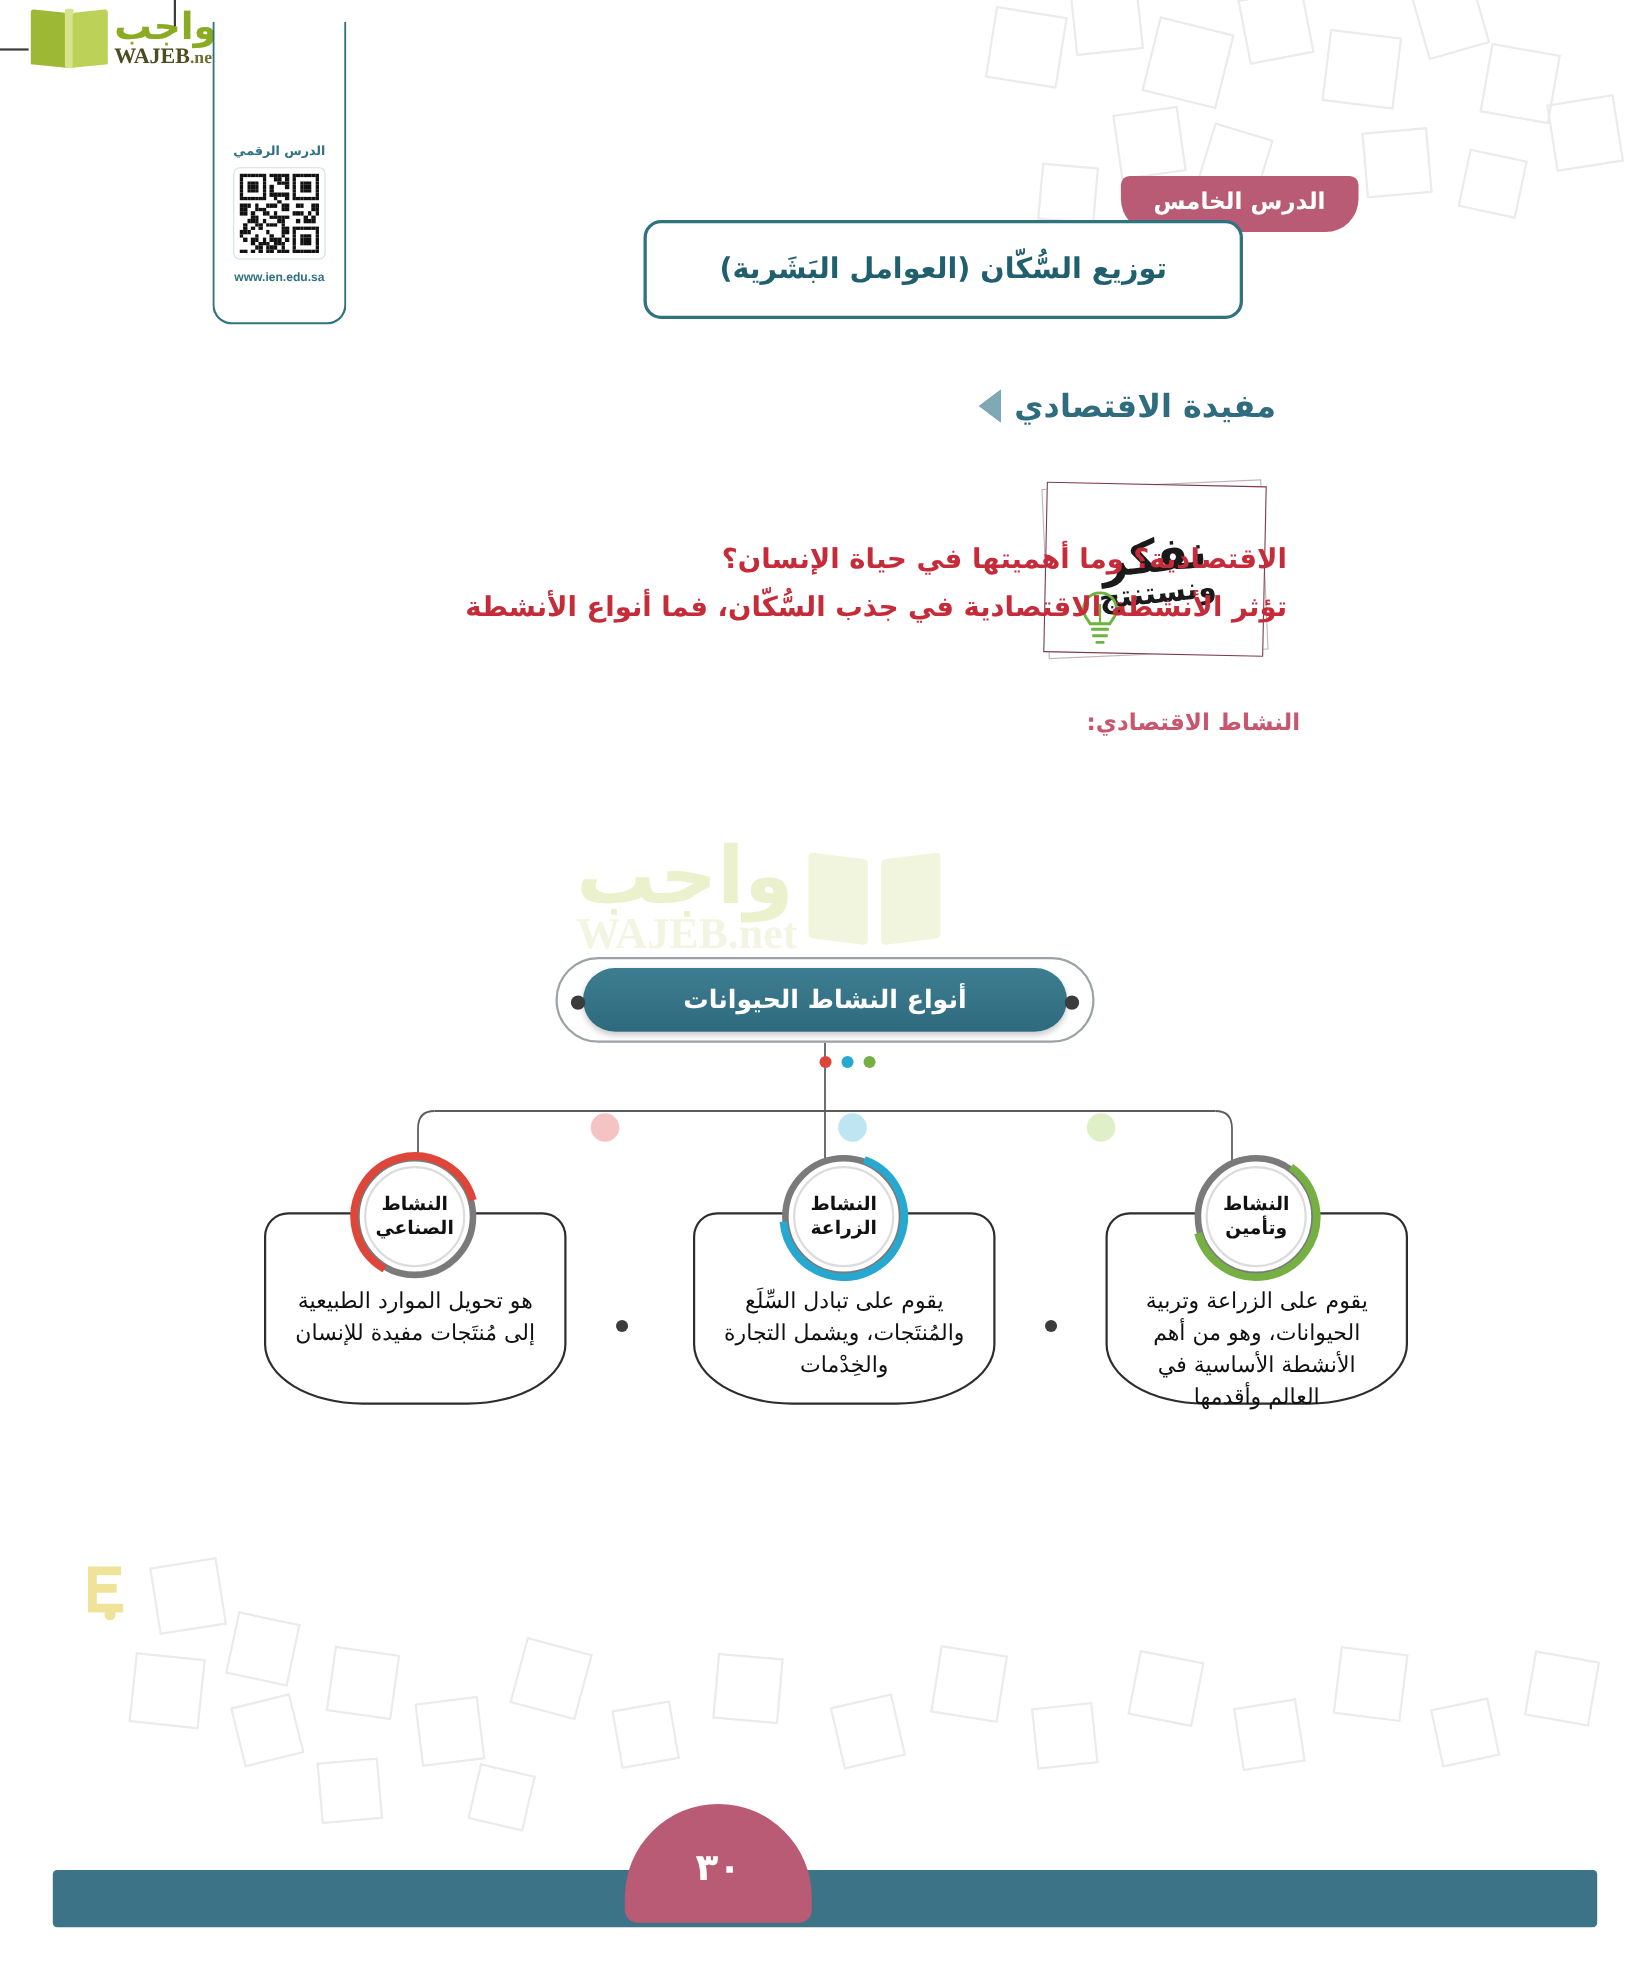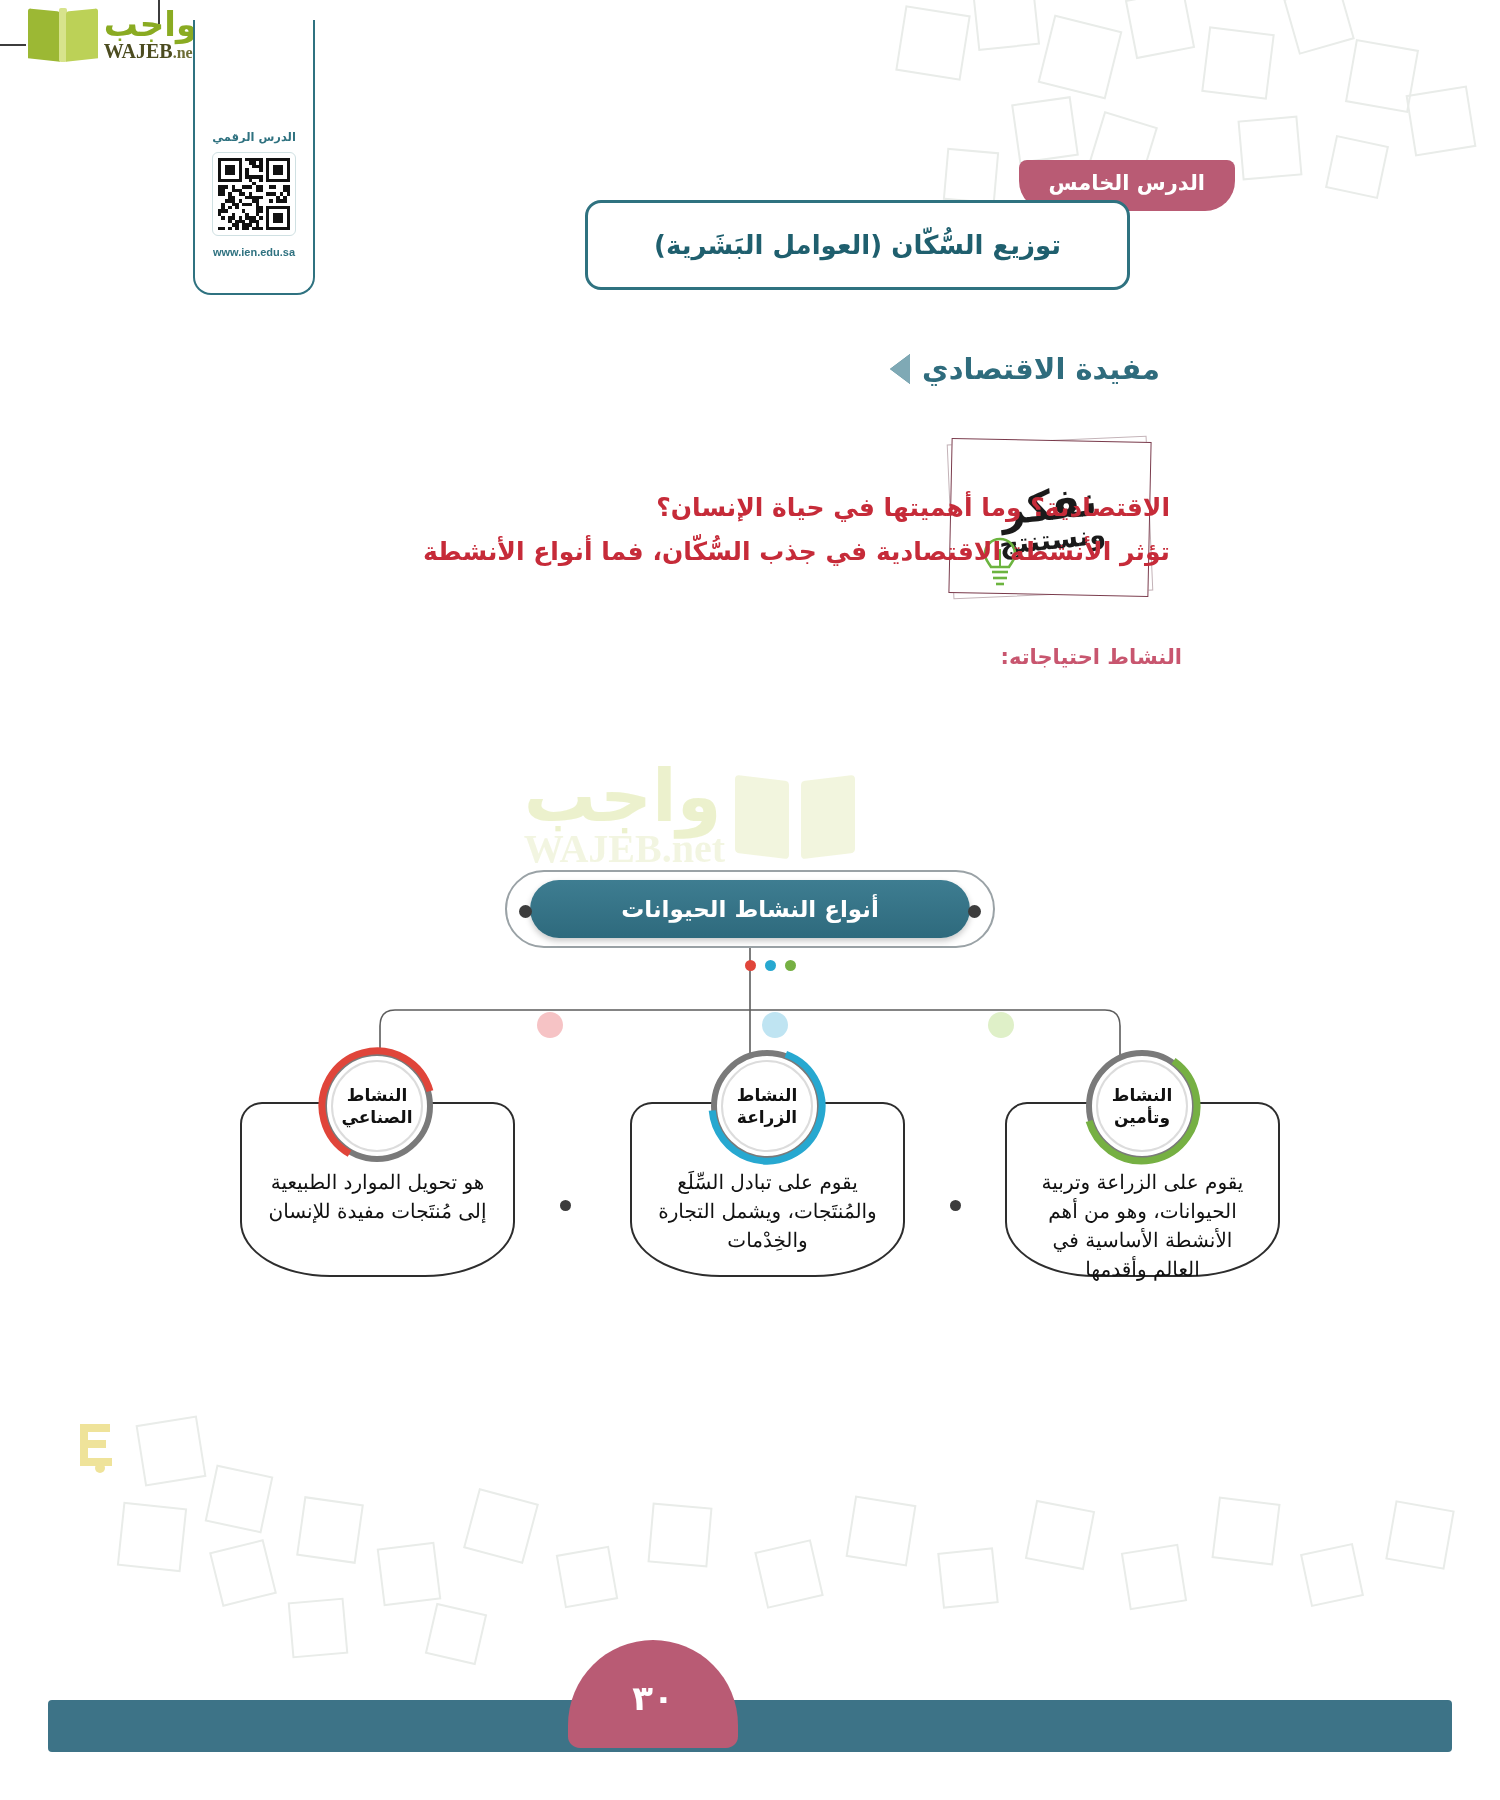--- a/index.html
+++ b/index.html
@@ -798,21 +798,21 @@
       <line x1="18" y1="49" x2="26" y2="49" stroke="#6cb43f" stroke-width="2.6"></line>
       <line x1="22" y1="14" x2="22" y2="32" stroke="#6cb43f" stroke-width="2"></line>
     </svg>
   </div>
 
   <div id="question">
     <div>الاقتصادية؟ وما أهميتها في حياة الإنسان؟</div>
     <div>تؤثر الأنشطة الاقتصادية في جذب السُّكّان، فما أنواع الأنشطة</div>
   </div>
 
-  <div id="def-title">النشاط احتياجاته:</div>
+  <div id="def-title">النشاط الاقتصادي:</div>
 
   <div id="watermark">
     <div class="w-book">
       <div class="p l"></div>
         <div class="p r"></div>
     </div>
     <div style="display:flex;flex-direction:column;align-items:flex-end;line-height:.95;">
       <span class="w-ar">واجب</span>
       <span class="w-en">WAJEB.net</span>
     </div>

